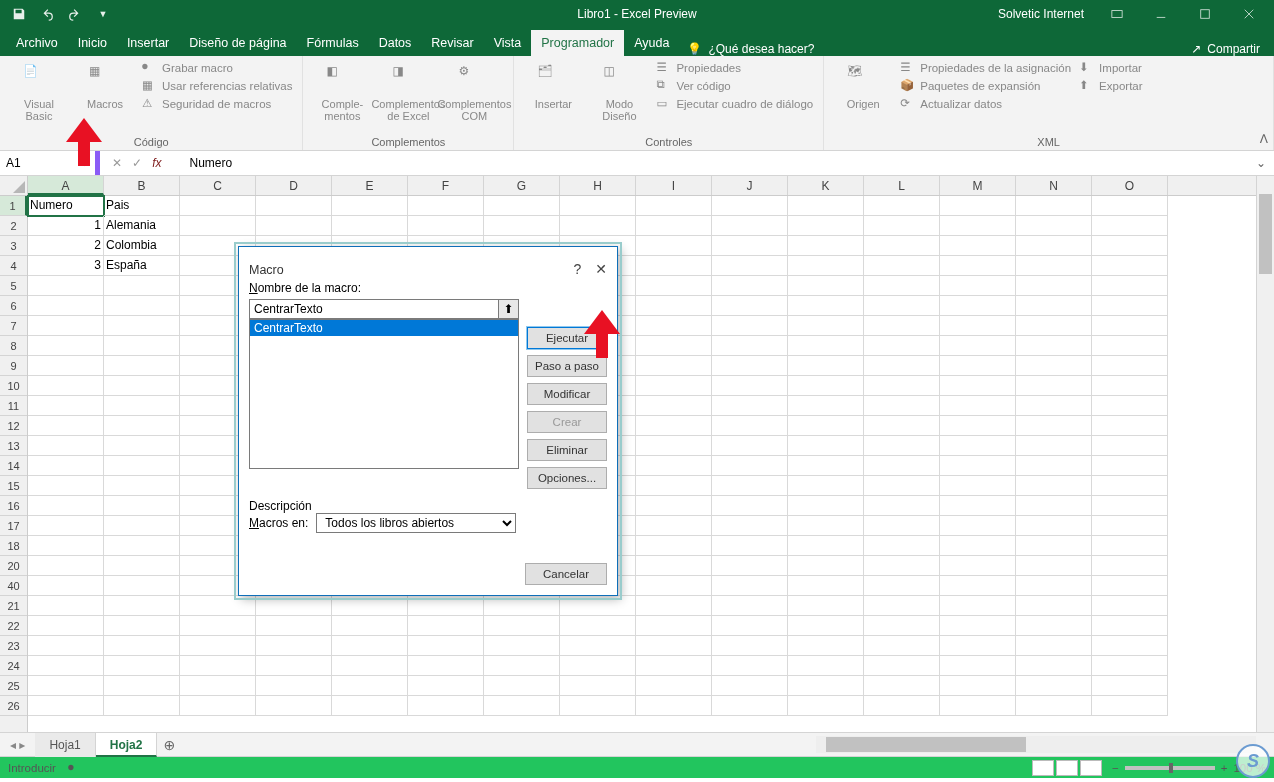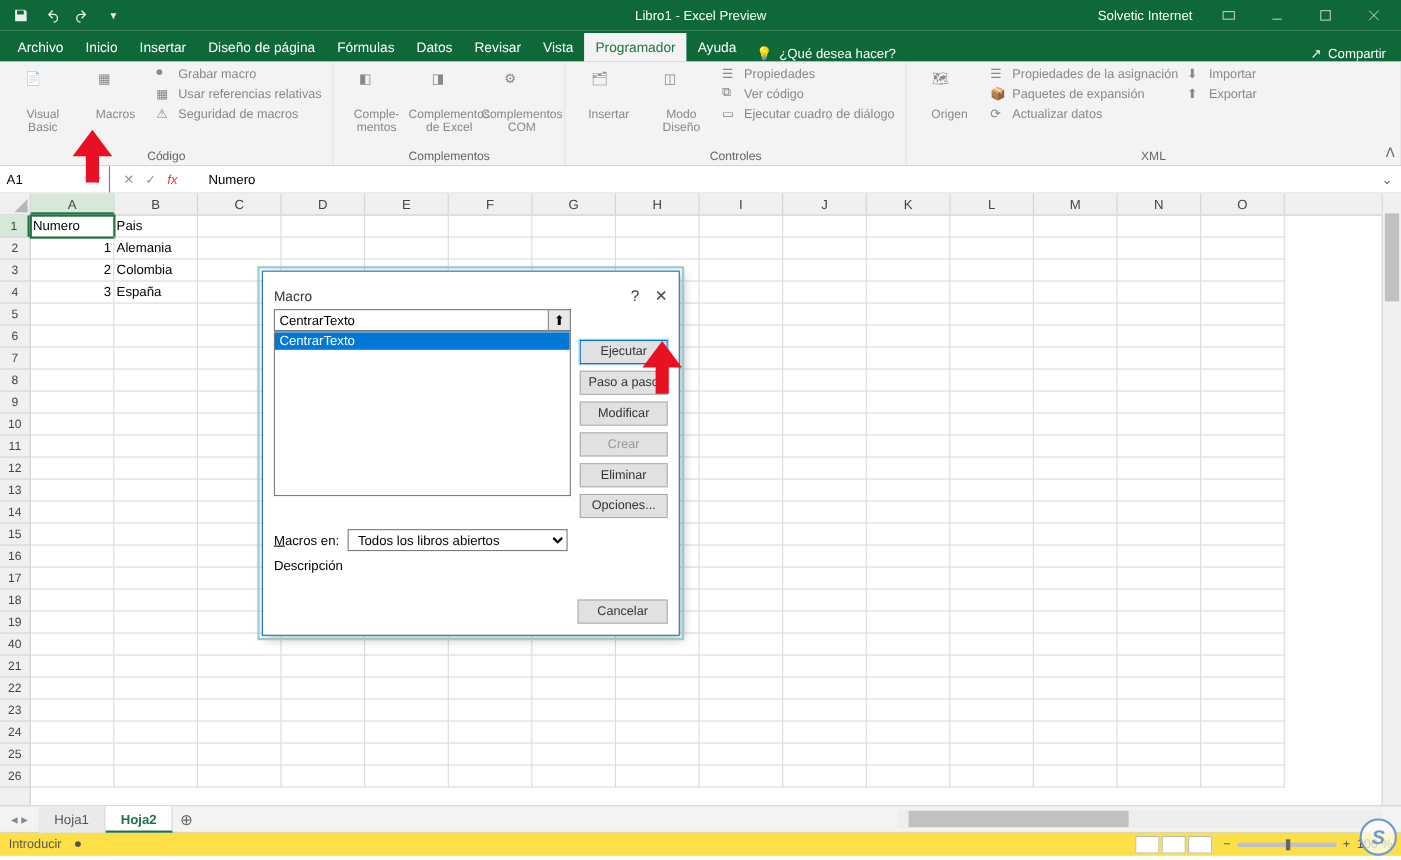--- a/index.html
+++ b/index.html
@@ -28,25 +28,25 @@
 .rgroup-label { text-align:center; color:#666; font-size:11px; padding-top:2px; }
 .bigbtn { display:flex; flex-direction:column; align-items:center; justify-content:flex-start; width:58px; color:#888; cursor:pointer; padding-top:4px; }
 .bigbtn .icon { width:32px; height:32px; margin-bottom:2px; }
 .bigbtn span { font-size:11px; text-align:center; line-height:12px; }
 .smallbtns { display:flex; flex-direction:column; gap:2px; }
 .smallbtn { display:flex; align-items:center; gap:4px; color:#888; font-size:11.5px; cursor:pointer; white-space:nowrap; }
 .smallbtn .si { width:16px; height:16px; display:inline-block; }
 .ribbon-collapse { position:absolute; right:6px; bottom:4px; color:#666; cursor:pointer; }
 
 .namebox-row { height:25px; background:#fff; border-bottom:1px solid #d4d4d4; display:flex; align-items:center; }
-.namebox { width:100px; height:100%; border-right:1px solid #8b5cf6; padding:0 6px; display:flex; align-items:center; justify-content:space-between; font-size:12px; }
+.namebox { width:100px; height:100%; border-right:5px solid #8b5cf6; padding:0 6px; display:flex; align-items:center; justify-content:space-between; font-size:12px; }
 .nb-dd { color:#666; font-size:9px; }
 .fx-btns { display:flex; align-items:center; gap:10px; padding:0 12px; color:#999; }
 .fx-btns span{ cursor:pointer; }
-.fx-label { font-style:italic; color:#ef4444; padding-right:10px; }
+.fx-label { font-style:italic; color:#7f1d1d; padding-right:10px; }
 .formula-in { flex:1; border:none; outline:none; font-size:12px; padding:0 6px; }
 .fexp { padding:0 8px; color:#666; cursor:pointer; }
 
 .grid-area { position:relative; height:556px; background:#fff; }
 .corner { position:absolute; left:0; top:0; width:28px; height:20px; background:#f0f0f0; border-right:1px solid #ccc; border-bottom:1px solid #ccc; }
 .corner::after { content:""; position:absolute; right:2px; bottom:2px; border:6px solid transparent; border-right-color:#b7b7b7; border-bottom-color:#b7b7b7; }
 .colheads { position:absolute; left:28px; top:0; right:18px; height:20px; display:flex; background:#f0f0f0; border-bottom:1px solid #ccc; }
 .colhead { width:76px; border-right:1px solid #d4d4d4; text-align:center; font-size:12px; color:#444; line-height:20px; cursor:pointer; }
 .colhead.sel { background:#d6e9d9; border-bottom:2px solid #217346; }
 .rowheads { position:absolute; left:0; top:20px; width:28px; bottom:0; background:#f0f0f0; border-right:1px solid #ccc; }
@@ -61,21 +61,21 @@
 .vthumb { position:absolute; left:2px; right:2px; top:18px; height:80px; background:#c1c1c1; border-radius:0; }
 
 .sheettabs { height:24px; background:#f3f3f3; border-top:1px solid #d4d4d4; display:flex; align-items:center; position:relative; }
 .navsheets { padding:0 10px; color:#888; display:flex; gap:6px; }
 .st { padding:0 14px; height:24px; line-height:24px; font-size:12px; color:#555; border-right:1px solid #d4d4d4; cursor:pointer; background:#eaeaea; }
 .st.active { background:#fff; color:#217346; font-weight:600; border-bottom:2px solid #217346; }
 .st-add { width:24px; text-align:center; color:#666; cursor:pointer; font-size:14px; }
 .hscroll { position:absolute; right:18px; top:3px; bottom:3px; width:440px; background:#eee; }
 .hthumb { position:absolute; left:10px; top:1px; bottom:1px; width:200px; background:#c1c1c1; }
 
-.status { height:22px; background:#fde047; border-top:1px solid #d4d4d4; display:flex; font-size:11.5px; color:#555; padding:0 8px; justify-content:space-between; }
+.status { height:22px; background:#22c55e; border-top:1px solid #d4d4d4; display:flex; font-size:11.5px; color:#555; padding:0 8px; justify-content:space-between; }
 .status-right { display:flex; align-items:center; gap:10px; }
 .viewbtns { display:flex; gap:2px; }
 .viewbtn { width:22px; height:16px; border:1px solid #bbb; background:#fff; cursor:pointer; }
 .zoom { display:flex; align-items:center; gap:6px; }
 .zoom-track { width:90px; height:4px; background:#c1c1c1; position:relative; }
 .zoom-thumb { position:absolute; left:44px; top:-3px; width:4px; height:10px; background:#666; }
 .dialog { position:absolute; left:238px; top:246px; width:380px; background:#fff; border:1px solid #0e6eb8; box-shadow:3px 3px 10px rgba(0,0,0,.3); z-index:40; font-size:12px; outline:2px solid #9cc; outline-offset:2px; }
 .dlg-title { height:30px; display:flex; align-items:flex-end; padding:0 10px; justify-content:space-between; font-size:12.5px; color:#333; }
 .dlg-tbtns { display:flex; gap:14px; font-size:14px; color:#444; }
 .dlg-tbtns span{ cursor:pointer; }
@@ -329,21 +329,21 @@
       <div class="rowhead">9</div>
       <div class="rowhead">10</div>
       <div class="rowhead">11</div>
       <div class="rowhead">12</div>
       <div class="rowhead">13</div>
       <div class="rowhead">14</div>
       <div class="rowhead">15</div>
       <div class="rowhead">16</div>
       <div class="rowhead">17</div>
       <div class="rowhead">18</div>
-      <div class="rowhead">19</div>
+      <div class="rowhead">20</div>
       <div class="rowhead">40</div>
       <div class="rowhead">21</div>
       <div class="rowhead">22</div>
       <div class="rowhead">23</div>
       <div class="rowhead">24</div>
       <div class="rowhead">25</div>
       <div class="rowhead">26</div>
     </div>
   <div class="cells" id="cells">
       <div class="row">
@@ -836,47 +836,48 @@
 
 <div class="dialog">
   <div class="dlg-title">
     <span>Macro</span>
     <div class="dlg-tbtns">
       <span>?</span>
       <span>✕</span>
     </div>
   </div>
   <div class="dlg-body">
+    <label class="dlg-label"><u>N</u>ombre de la macro:</label>
     <div class="dlg-row">
       <div class="dlg-col">
         <div class="dlg-input-wrap">
           <input class="dlg-input" value="CentrarTexto" style="">
           <div class="dlg-input-btn">⬆</div>
         </div>
         <div class="dlg-list">
           <div class="dlg-list-item">CentrarTexto</div>
         </div>
       </div>
       <div class="dlg-btncol">
         <button class="dlg-btn primary">Ejecutar</button>
         <button class="dlg-btn">Paso a paso</button>
         <button class="dlg-btn">Modificar</button>
         <button class="dlg-btn" disabled="">Crear</button>
         <button class="dlg-btn">Eliminar</button>
         <button class="dlg-btn">Opciones...</button>
       </div>
     </div>
     <div class="dlg-bottom">
+      <div>Descripción</div>
       <div style="display:flex;gap:8px;align-items:center;margin-bottom:6px">
         <span><u>M</u>acros en:</span>
         <select class="dlg-select">
           <option>Todos los libros abiertos</option>
         </select>
       </div>
-      <div>Descripción</div>
     </div>
   </div>
   <div class="dlg-footer">
     <button class="dlg-btn">Cancelar</button>
   </div>
 </div>
 
 <div class="watermark">S</div>
 
 </body></html>

